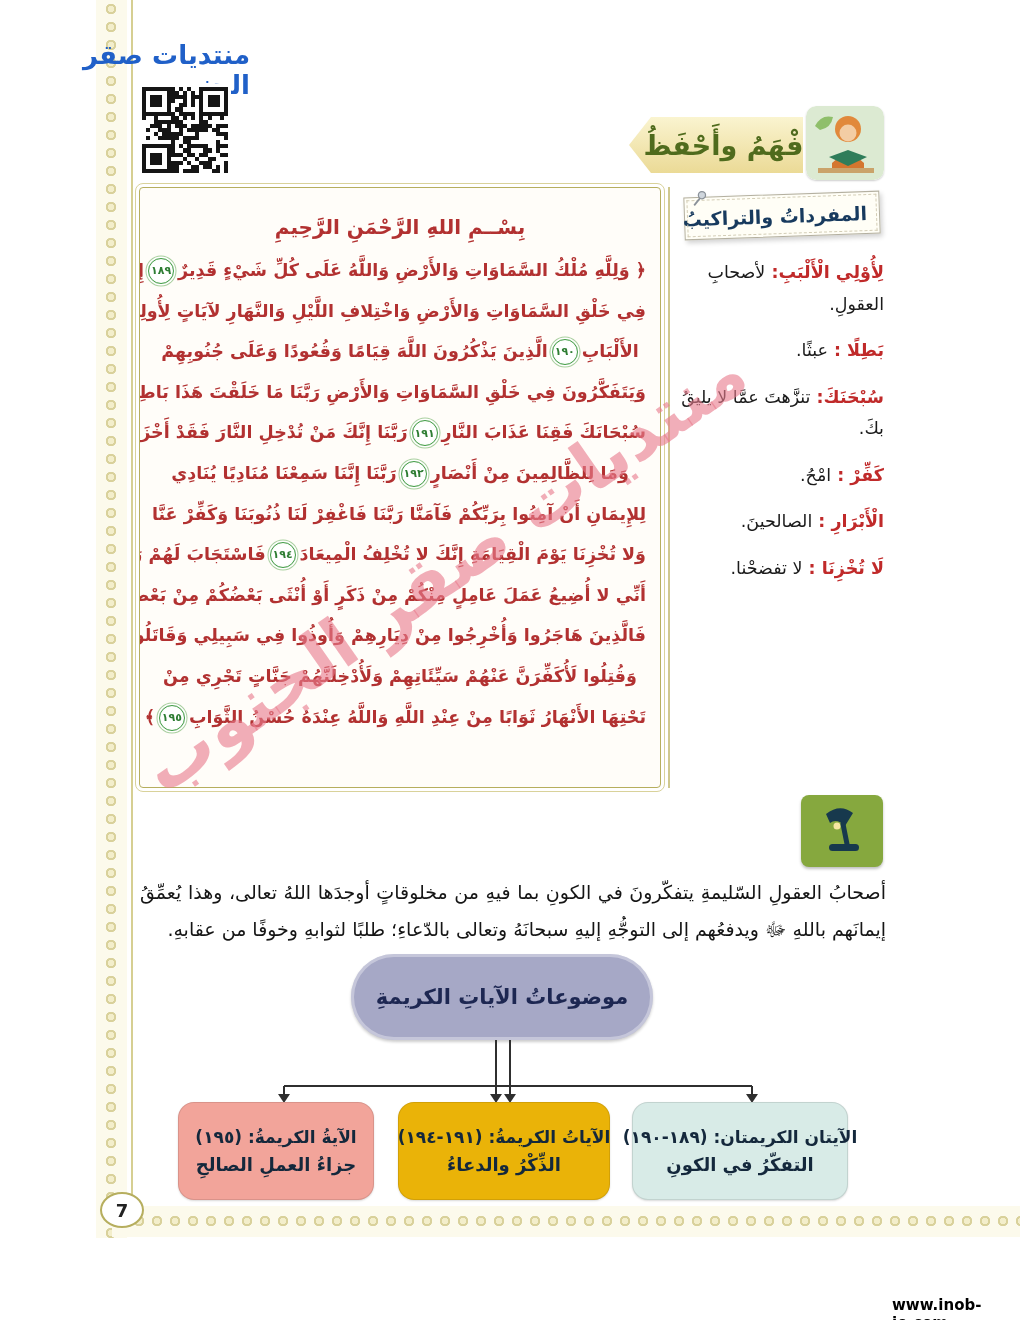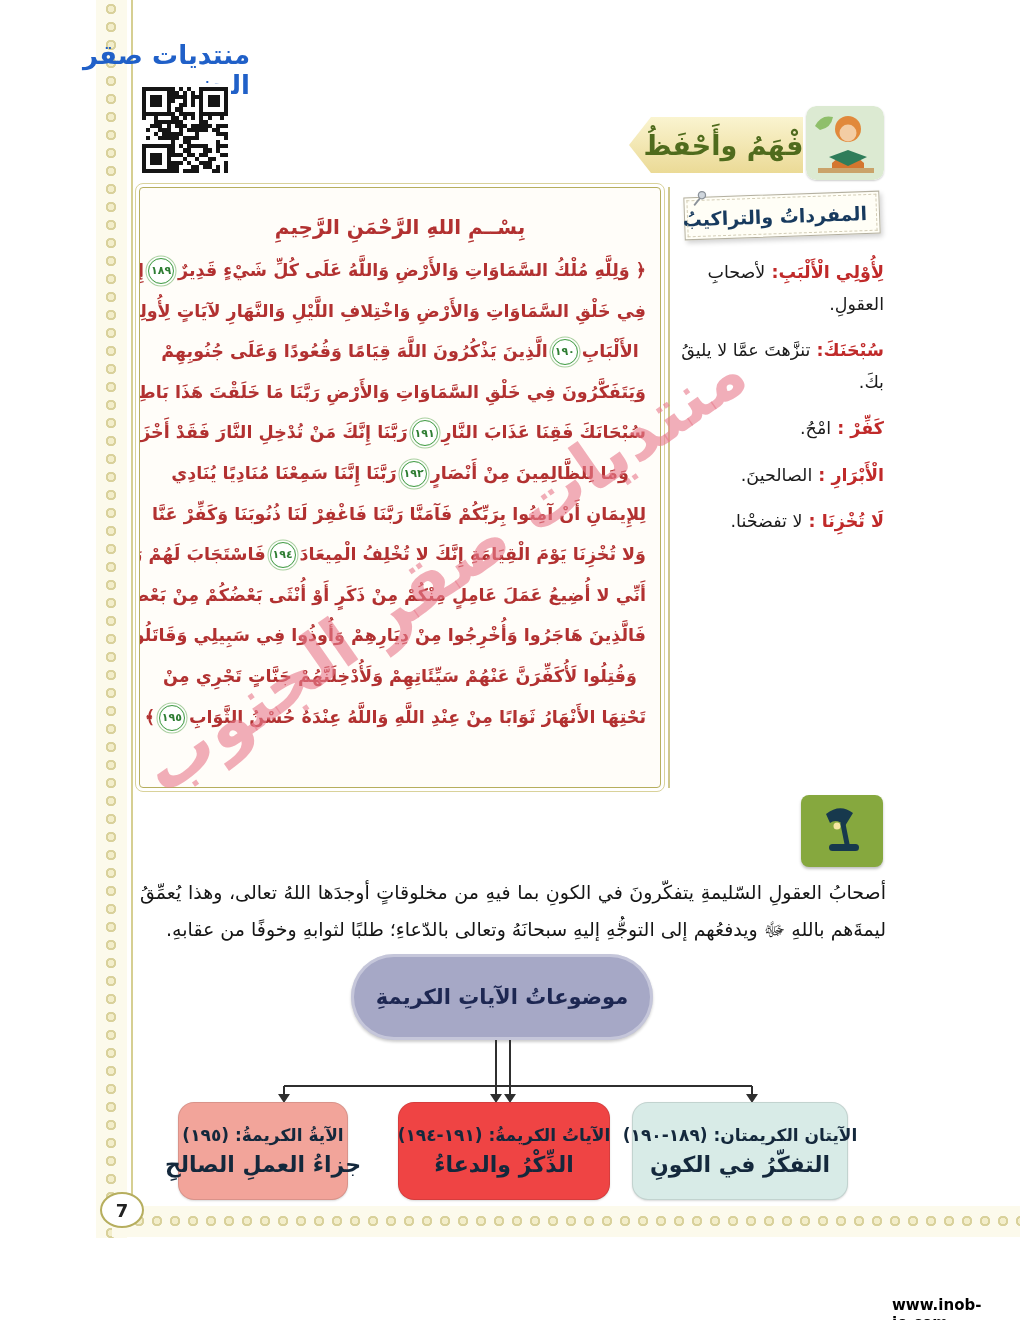--- a/index.html
+++ b/index.html
@@ -84,24 +84,24 @@
 
   .cl { position:absolute; background:#2f2f2f; }
   .arrowhead { position:absolute; width:0; height:0;
                border-left:6px solid transparent; border-right:6px solid transparent;
                border-top:9px solid #2f2f2f; }
 
   .topic { position:absolute; top:1102px; height:98px; border-radius:16px; direction:rtl;
            display:flex; flex-direction:column; align-items:center; justify-content:center; gap:7px;
            border:1px solid rgba(0,0,0,.10); box-shadow:0 1px 2px rgba(0,0,0,.15); padding:4px; }
   .topic .t-title { color:#14283c; font-weight:bold; font-size:17px; white-space:nowrap; }
-  .topic .t-sub   { color:#14283c; font-weight:bold; font-size:22px; white-space:nowrap; }
+  .topic .t-sub   { color:#14283c; font-weight:bold; font-size:18px; white-space:nowrap; }
   .topic-1 { left:632px; width:216px; }
   .topic-2 { left:398px; width:212px; }
-  .topic-3 { left:178px; width:170px; }
+  .topic-3 { left:178px; width:196px; }
 
   .page-badge { position:absolute; left:100px; top:1192px; width:44px; height:36px; background:#ffffff;
                 border:2px solid #b6ae5e; border-radius:50%; display:flex; align-items:center;
                 justify-content:center; z-index:4; }
   .page-badge span { font-size:18px; font-weight:bold; color:#222222; }
 
   .footer-url { position:absolute; left:892px; top:1296px; font-size:15px; font-weight:bold; color:#000; }
 </style>
 </head>
 <body>
@@ -598,39 +598,40 @@
       <span class="pin">
         <svg viewBox="0 0 20 20" width="18" height="18">
           <circle cx="13" cy="6" r="4" fill="#cfd6dd" stroke="#8a9199" stroke-width="1.4"></circle>
           <line x1="11" y1="9" x2="4" y2="17" stroke="#8a9199" stroke-width="2"></line>
         </svg>
       </span>
       <span class="title">المفرداتُ والتراكيبُ</span>
     </div>
     <div>
         <div class="vocab-item"><span class="term">لِأُوْلِي الْأَلْبَبِ: </span><span class="def">لأصحابِ العقولِ.</span></div>
+        <div class="vocab-item"><span class="term">بَطِلًا : </span><span class="def">عبثًا.</span></div>
         <div class="vocab-item"><span class="term">سُبْحَنَكَ: </span><span class="def">تنزَّهتَ عمَّا لا يليقُ بكَ.</span></div>
         <div class="vocab-item"><span class="term">كَفِّرْ : </span><span class="def">امْحُ.</span></div>
         <div class="vocab-item"><span class="term">الْأَبْرَارِ : </span><span class="def">الصالحينَ.</span></div>
         <div class="vocab-item"><span class="term">لَا تُخْزِنَا : </span><span class="def">لا تفضحْنا.</span></div>
       </div>
   </aside>
 
   <div class="watermark">منتديات صقر الجنوب</div>
 
   <div class="lamp-box">
     <svg viewBox="0 0 60 56" width="60" height="56">
       <path d="M14 11 Q28 0 41 10 L33 23 Q25 15 18 20 Z" fill="#17394d"></path>
       <circle cx="25" cy="23" r="3.5" fill="#f6e7a2"></circle>
       <path d="M31 21 L35 41" stroke="#17394d" stroke-width="5" stroke-linecap="round"></path>
       <rect x="17" y="41" width="30" height="7" rx="3.5" fill="#17394d"></rect>
     </svg>
   </div>
 
-  <p class="intro">أصحابُ العقولِ السّليمةِ يتفكّرونَ في الكونِ بما فيهِ من مخلوقاتٍ أوجدَها اللهُ تعالى، وهذا يُعمِّقُ ليمةَهم باللهِ ﷻ ويدفعُهم إلى التوجُّهِ إليهِ سبحانَهُ وتعالى بالدّعاءِ؛ طلبًا لثوابهِ وخوفًا من عقابهِ.</p>
+  <p class="intro">أصحابُ العقولِ السّليمةِ يتفكّرونَ في الكونِ بما فيهِ من مخلوقاتٍ أوجدَها اللهُ تعالى، وهذا يُعمِّقُ إيمانَهم باللهِ ﷻ ويدفعُهم إلى التوجُّهِ إليهِ سبحانَهُ وتعالى بالدّعاءِ؛ طلبًا لثوابهِ وخوفًا من عقابهِ.</p>
 
   <div class="root-node">
     <span>موضوعاتُ الآياتِ الكريمةِ</span>
   </div>
 
   <div>
     <div class="cl" style="left:495px;top:1040px;width:2px;height:56px;"></div>
     <div class="cl" style="left:509px;top:1040px;width:2px;height:56px;"></div>
     <div class="cl" style="left:284px;top:1085px;width:468px;height:2px;"></div>
     <div class="cl" style="left:283px;top:1086px;width:2px;height:10px;"></div>
@@ -638,21 +639,21 @@
     <div class="arrowhead" style="left:278px;top:1094px;"></div>
     <div class="arrowhead" style="left:490px;top:1094px;"></div>
     <div class="arrowhead" style="left:504px;top:1094px;"></div>
     <div class="arrowhead" style="left:746px;top:1094px;"></div>
   </div>
 
   <div class="topic topic-1" style="background: rgb(216, 235, 231);">
     <div class="t-title">الآيتان الكريمتان: (١٨٩-١٩٠)</div>
     <div class="t-sub">التفكّرُ في الكونِ</div>
   </div>
-  <div class="topic topic-2" style="background: #ef4444;">
+  <div class="topic topic-2" style="background: #eab308;">
     <div class="t-title">الآياتُ الكريمةُ: (١٩١-١٩٤)</div>
     <div class="t-sub">الذِّكْرُ والدعاءُ</div>
   </div>
   <div class="topic topic-3" style="background: rgb(242, 164, 154);">
     <div class="t-title">الآيةُ الكريمةُ: (١٩٥)</div>
     <div class="t-sub">جزاءُ العملِ الصالحِ</div>
   </div>
 
   <div class="page-badge">
     <span>7</span>

